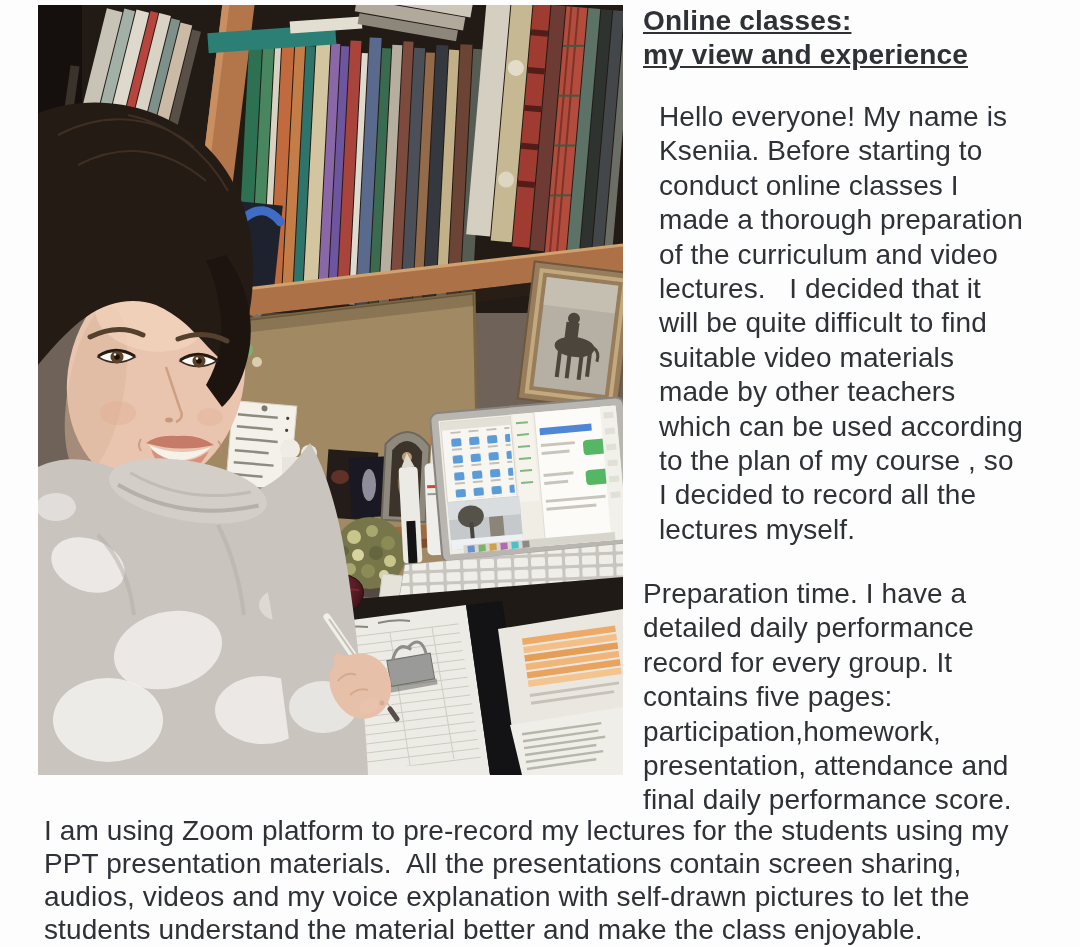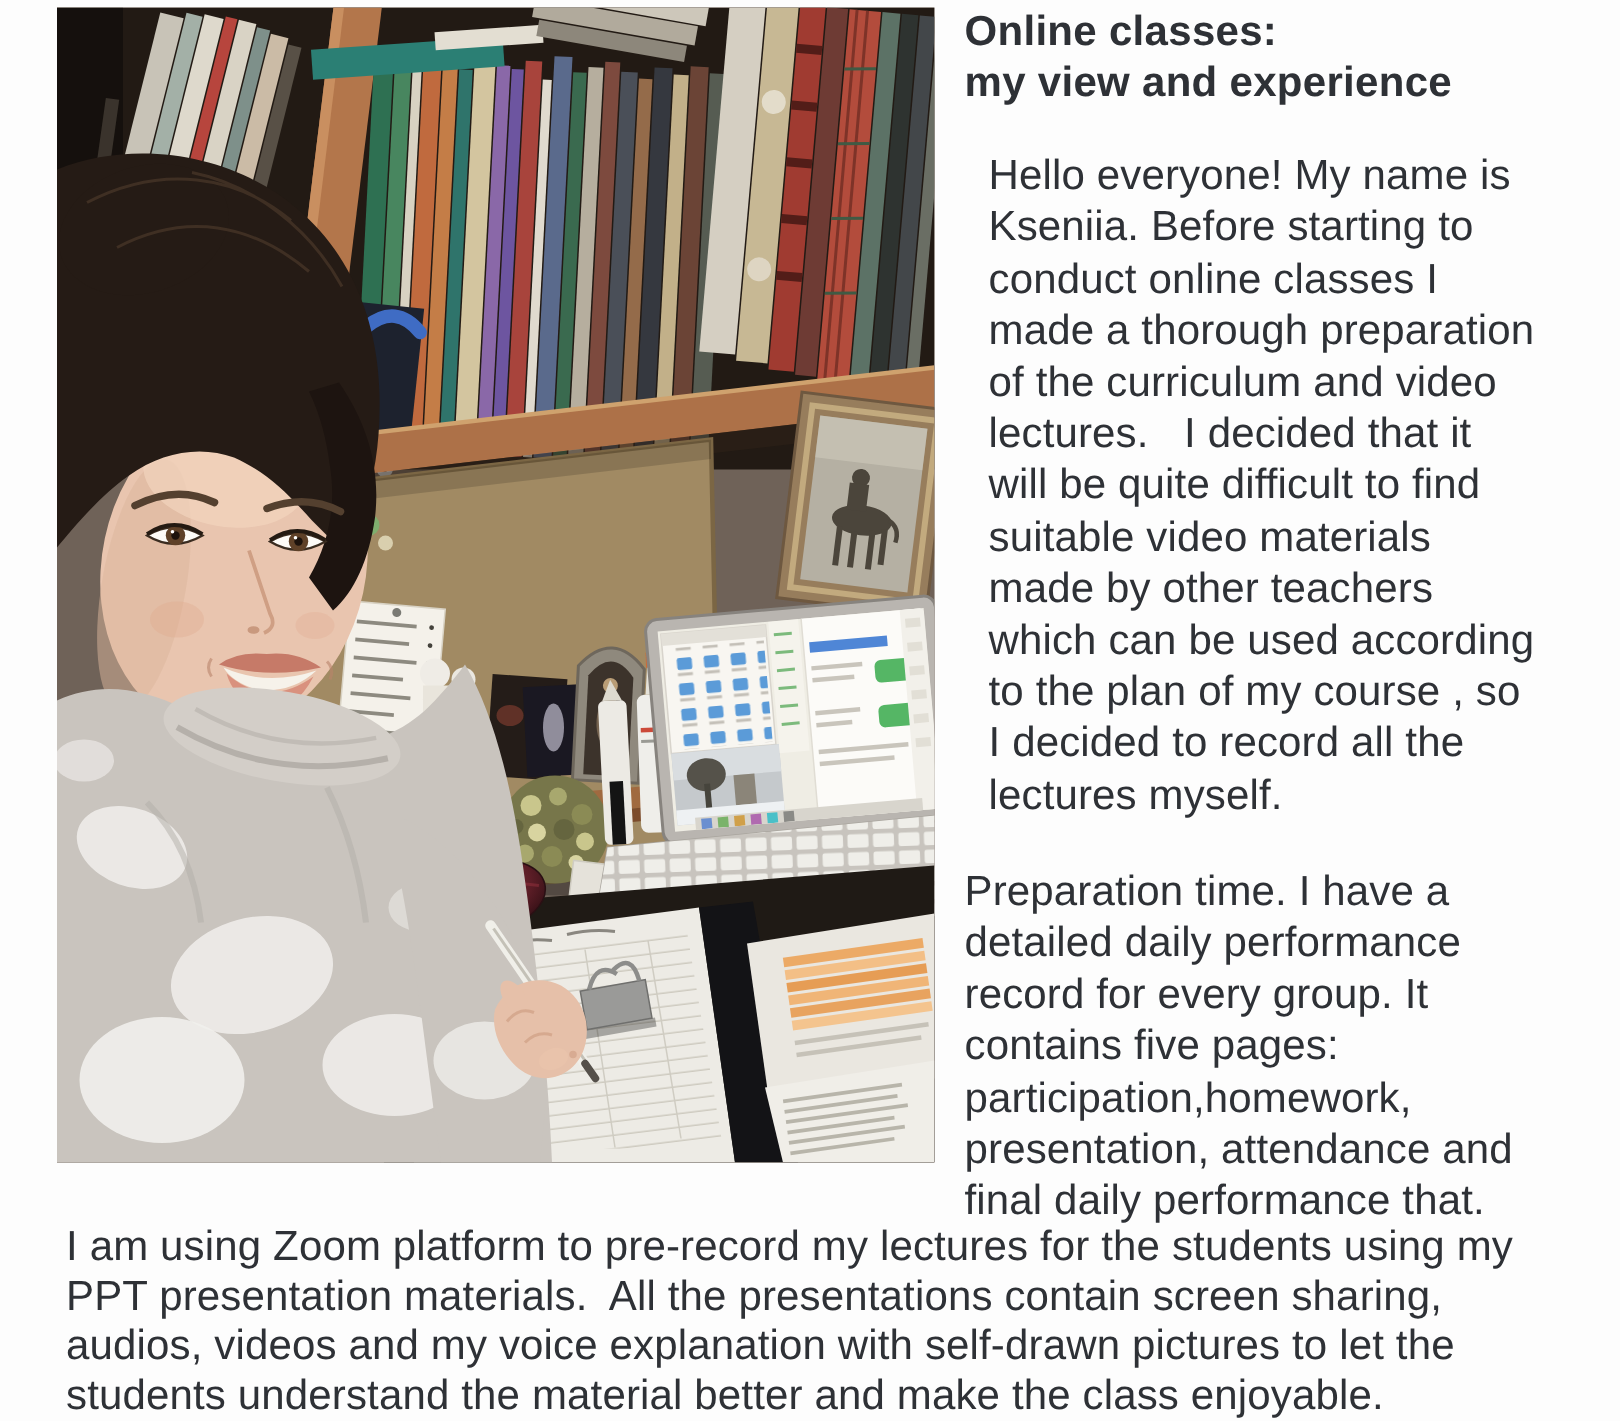--- a/index.html
+++ b/index.html
@@ -17,21 +17,21 @@
     position:absolute;left:38px;top:5px;width:585px;height:770px;
     margin:0;overflow:hidden;background:#6f6258;
   }
   .photo svg{display:block;width:100%;height:100%;}
   .col{
     position:absolute;left:643px;top:0;width:430px;
   }
   .heading{
     position:absolute;left:0;top:4px;margin:0;
     font-size:28px;line-height:34px;font-weight:bold;
-    white-space:pre;letter-spacing:.2px;
+    white-space:pre;letter-spacing:.2px;text-decoration:underline;
   }
   .para{
     margin:0;font-size:28px;line-height:34.4px;white-space:pre;letter-spacing:.1px;
   }
   .para1{position:absolute;left:0;top:100px;margin-left:16px;}
   .para2{position:absolute;left:0;top:577px;}
   .para-bottom{
     position:absolute;left:40px;top:810px;width:1038px;
     margin:4px;font-size:28px;line-height:33px;white-space:pre;letter-spacing:.1px;
   }
@@ -500,21 +500,21 @@
 which can be used according
 to the plan of my course , so
 I decided to record all the
 lectures myself.</p>
     <p class="para para2">Preparation time. I have a
 detailed daily performance
 record for every group. It
 contains five pages:
 participation,homework,
 presentation, attendance and
-final daily performance that.</p>
+final daily performance score.</p>
   </section>
 
   <p class="para-bottom">I am using Zoom platform to pre-record my lectures for the students using my
 PPT presentation materials.  All the presentations contain screen sharing,
 audios, videos and my voice explanation with self-drawn pictures to let the
 students understand the material better and make the class enjoyable.</p>
 
 </main>
 
 </body></html>

